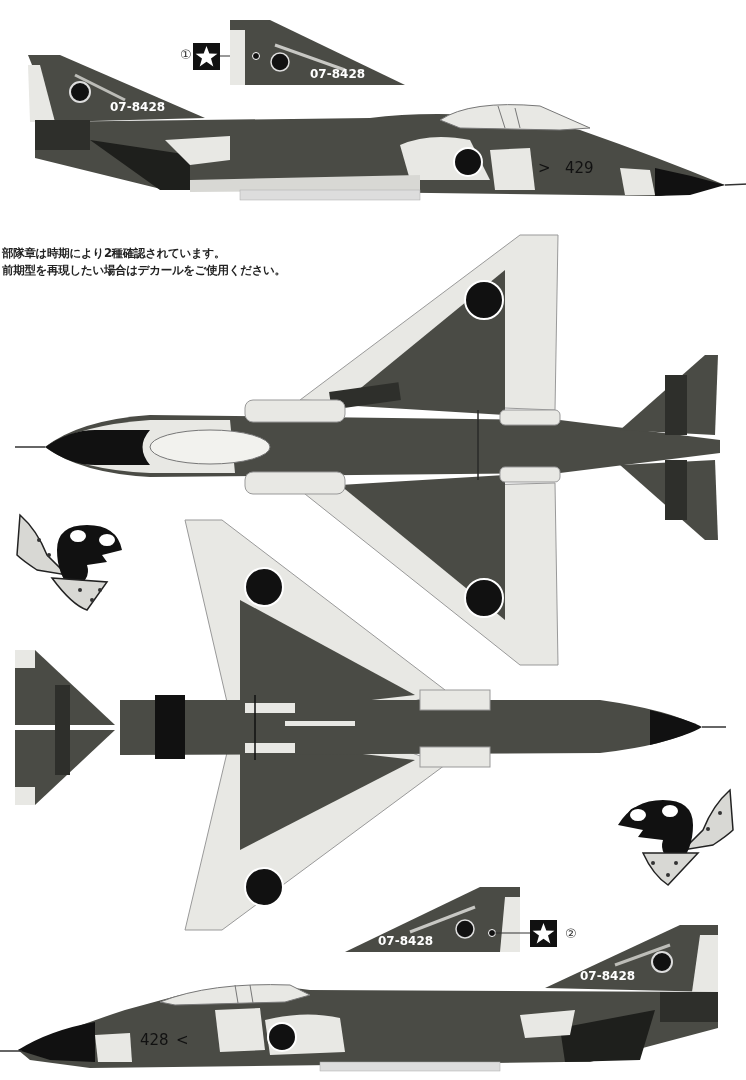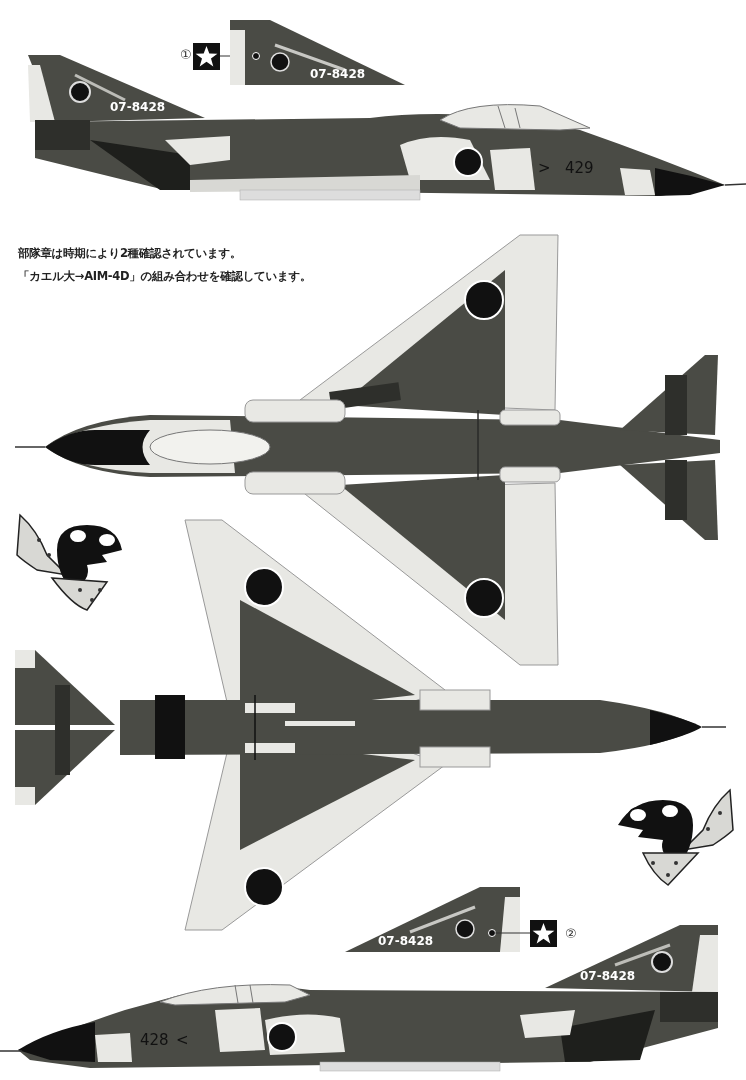--- a/index.html
+++ b/index.html
@@ -1,34 +1,34 @@
 <!DOCTYPE html>
 <html><head>
 <meta charset="utf-8">
 <style>
   html, body { margin: 0; padding: 0; background: #ffffff; }
   body { width: 746px; height: 1080px; position: relative; overflow: hidden;
          font-family: "DejaVu Sans", "Liberation Sans", sans-serif; color: #1a1a1a; }
   .abs { position: absolute; }
-  .notes { left: 18px; top: 245px; font-size: 11.5px; line-height: 17px; font-weight: bold; letter-spacing: -0.3px; color: #222; }
+  .notes { left: 2px; top: 245px; font-size: 11.5px; line-height: 17px; font-weight: bold; letter-spacing: -0.3px; color: #222; }
   .notes p { margin: 0 0 6px 0; }
   .notes span { display: block; }
   svg { position: absolute; overflow: visible; }
   .serial { font-family: "DejaVu Sans", sans-serif; font-weight: bold; }
   .callout-num { font-family: "DejaVu Sans", sans-serif; font-size: 13px; }
 </style>
 </head>
 <body>
 
 <div class="abs notes">
   <p>
     <span>部隊章は時期により2種確認されています。</span>
+    <span>前期型を再現したい場合はデカールをご使用ください。</span>
   </p>
   <p>
-    <span>「カエル大→AIM-4D」の組み合わせを確認しています。</span>
   </p>
 </div>
 
 <svg style="left:160px;top:15px" width="250" height="75" viewBox="0 0 250 75">
   <text class="callout-num" x="20" y="44" fill="#333" font-size="13">①</text>
   <rect x="33" y="28" width="27" height="27" fill="#111"></rect>
   <polygon fill="#fff" points="46.5,31 49.3,38.6 57.4,38.7 51,43.6 53.3,51.4 46.5,46.8 39.7,51.4 42,43.6 35.6,38.7 43.7,38.6"></polygon>
   <line x1="60" y1="41" x2="95" y2="41" stroke="#333" stroke-width="1"></line>
   <polygon points="70,5 110,5 245,70 70,70" fill="#4a4b45"></polygon>
   <polygon points="70,15 85,15 85,70 70,70" fill="#e8e8e4"></polygon>

